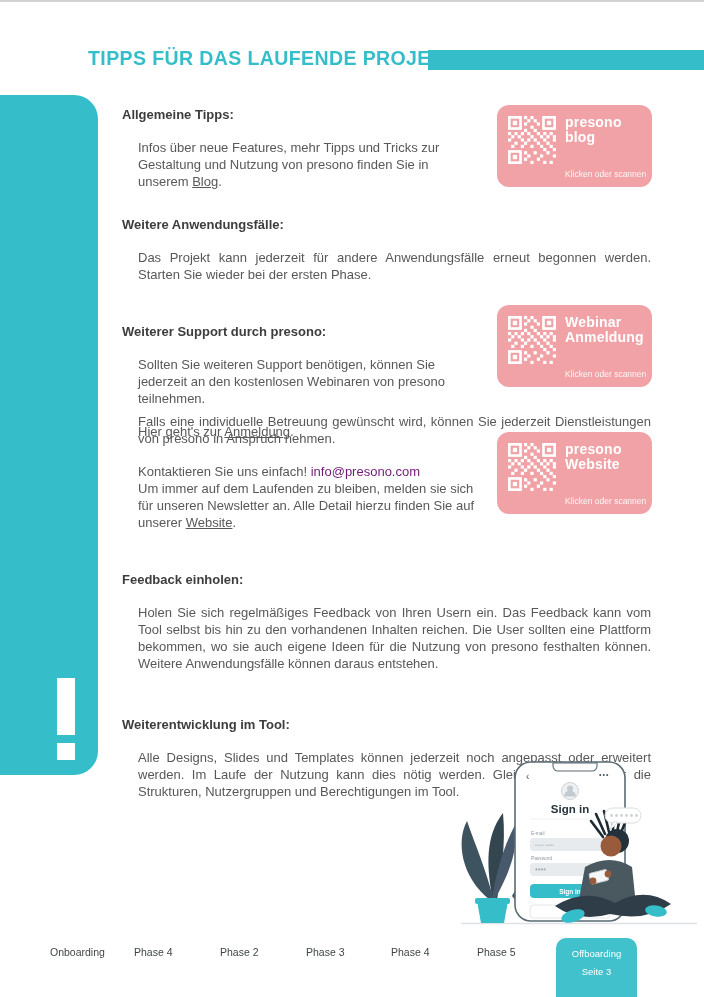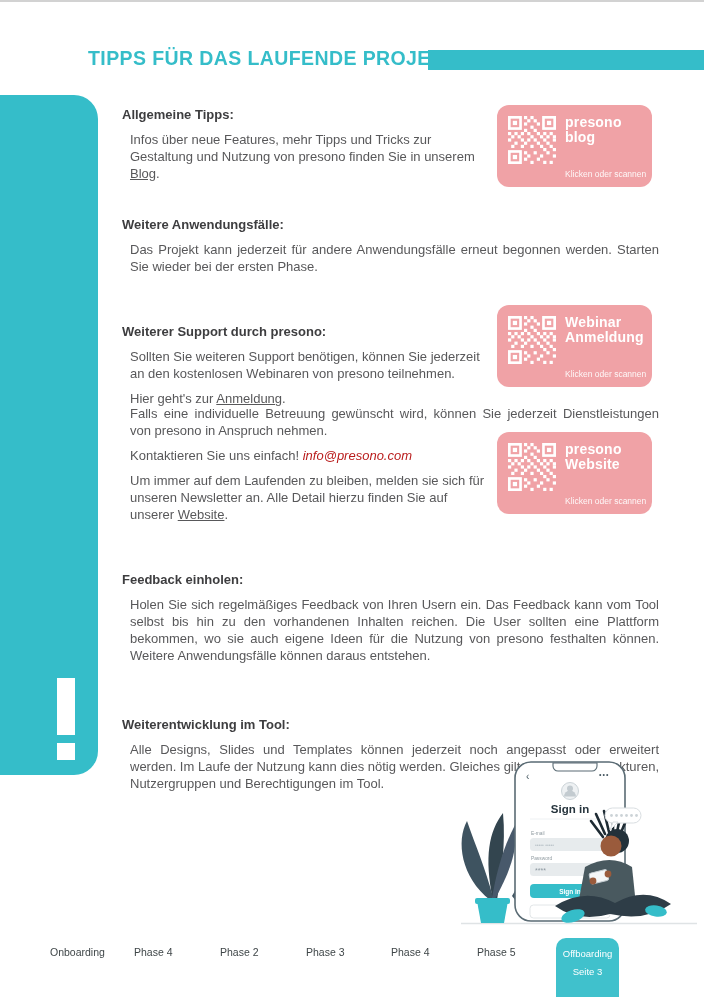--- a/index.html
+++ b/index.html
@@ -18,26 +18,26 @@
 
   .accent-bar {
     position:absolute; left:0; top:95px; width:98px; height:680px;
     background:#35bdc9; border-radius:0 24px 24px 0;
   }
   .excl-stem { position:absolute; left:57px; top:583px; width:18px; height:57px; background:#fff; }
   .excl-dot  { position:absolute; left:57px; top:648px; width:18px; height:17px; background:#fff; }
 
   .sec { position:absolute; left:122px; font-size:13px; line-height:17px; }
   .sec h3 { font-size:13px; line-height:17px; font-weight:700; color:#3d3d3f; }
-  .sec p { margin:8px; }
+  .sec p { margin:16px; }
   .w-narrow { width:372px; }
   .w-wide   { width:545px; }
   .just { text-align:justify; }
   a.doc-link { color:#58585a; text-decoration:underline; cursor:pointer; }
-  .email-link { color:#b91c1c; font-style:italic; text-decoration:none; cursor:pointer; }
+  .email-link { color:#701a75; text-decoration:none; cursor:pointer; }
 
   #sec-tips  { top:106px; }
   #sec-cases { top:216px; }
   #sec-support { top:323px; }
   #para-services { top:397px; }
   #para-newsletter { top:464px; }
   #sec-feedback { top:571px; }
   #sec-tool { top:716px; }
 
   .qr-card {
@@ -55,21 +55,21 @@
   .qr-caption {
     position:absolute; left:68px; bottom:8px; font-size:8.5px; color:rgba(255,255,255,0.92);
   }
 
   .illustration { position:absolute; left:455px; top:755px; width:245px; height:172px; }
 
   .footer-tab {
     position:absolute; top:946px; font-size:10.5px; color:#3f4648; cursor:pointer;
   }
   .off-tab {
-    position:absolute; left:556px; top:938px; width:63px; height:59px;
+    position:absolute; left:556px; top:938px; width:81px; height:59px;
     background:#40c1cc; border-radius:10px 10px 0 0; color:#fff; text-align:center;
     cursor:pointer;
   }
   .off-tab .off-label { display:block; margin-top:10px; font-size:9.5px; }
   .off-tab .off-page  { display:block; margin-top:7px;  font-size:9.5px; }
 </style>
 </head>
 <body>
 
 <svg width="0" height="0" style="position:absolute">

